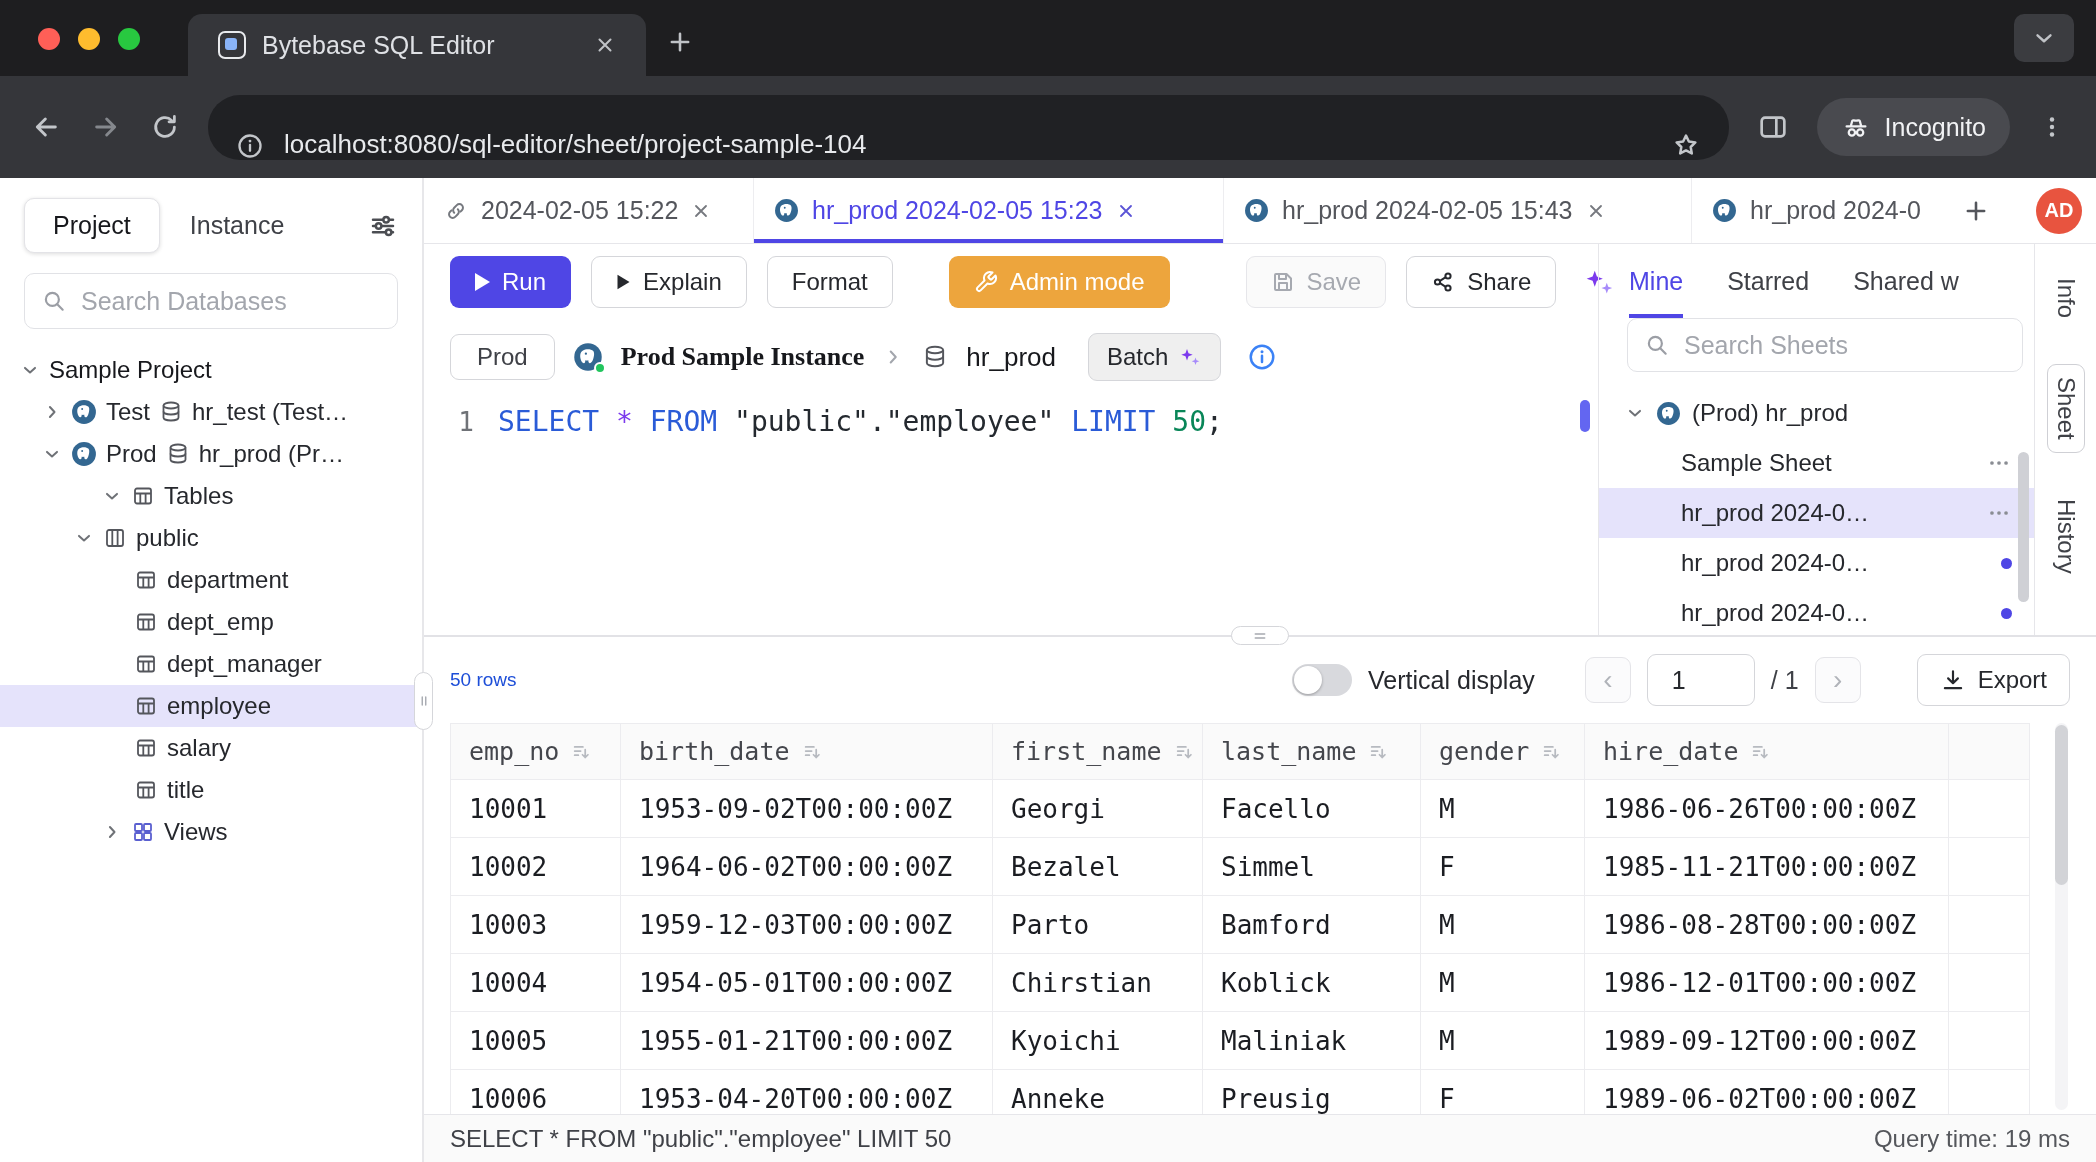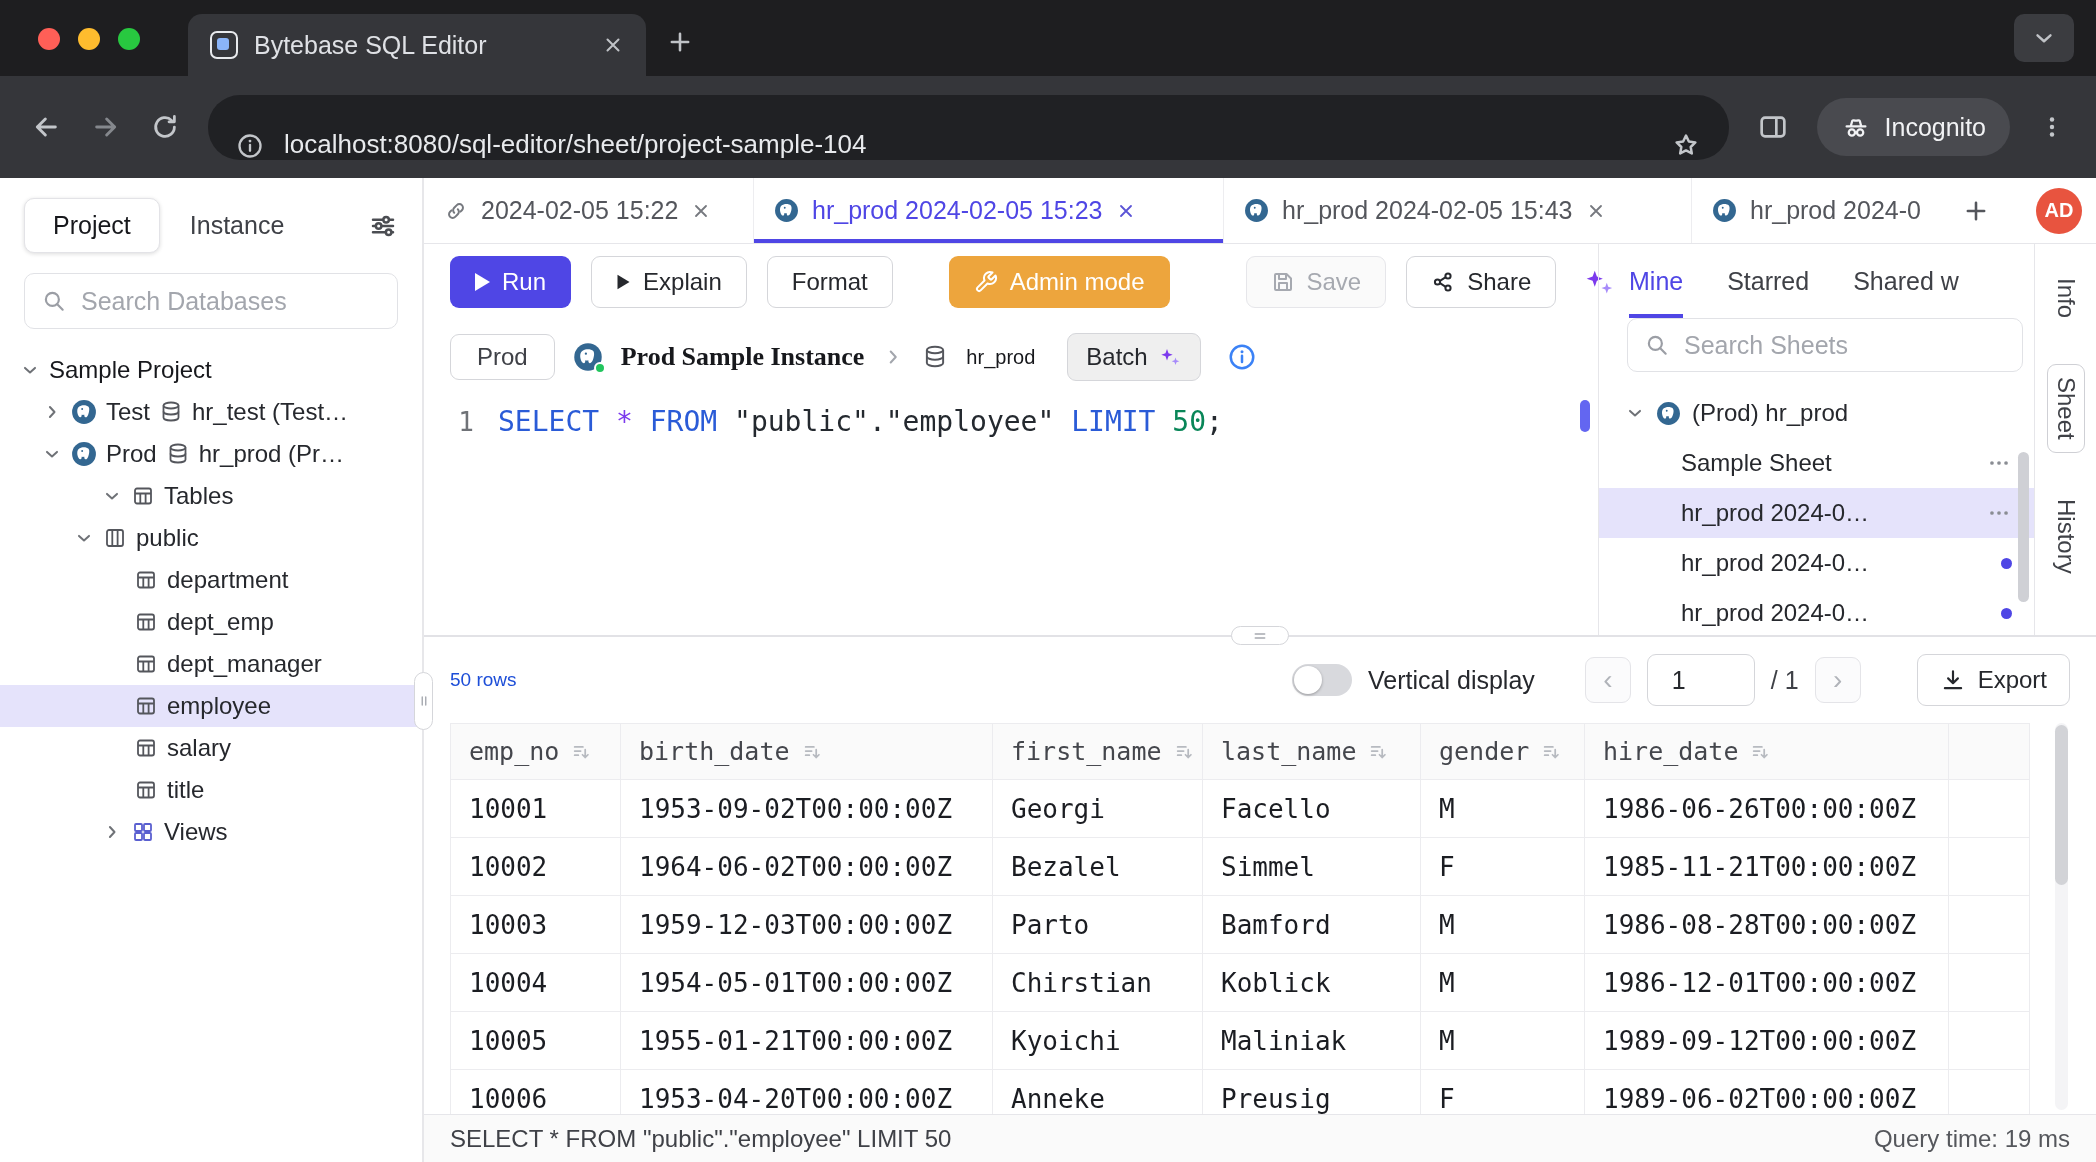--- a/index.html
+++ b/index.html
@@ -7,21 +7,21 @@
   body { font-family:"Liberation Sans", sans-serif; background:#000; }
   .screen { width:2096px; height:1162px; display:flex; flex-direction:column; overflow:hidden; background:#fff; }
   .icon { display:inline-flex; align-items:center; justify-content:center; flex:0 0 auto; }
 
   
   .tab-strip { height:76px; background:#1e1e20; position:relative; display:flex; align-items:flex-end; flex:0 0 auto; }
   .lights { position:absolute; left:38px; top:28px; display:flex; gap:18px; }
   .light { width:22px; height:22px; border-radius:50%; }
   .light.red{ background:#ff5f57; } .light.yellow{ background:#febc2e; } .light.green{ background:#28c840; }
   .browser-tab { margin-left:188px; width:458px; height:62px; background:#35363a; border-radius:14px 14px 0 0;
-    display:flex; align-items:center; gap:16px; padding:0 22px; color:#dfe1e5; font-size:25px; }
+    display:flex; align-items:center; gap:16px; padding:0 30px; color:#dfe1e5; font-size:25px; }
   .browser-tab .title { flex:1; white-space:nowrap; overflow:hidden; }
   .favicon { width:28px; height:28px; border-radius:7px; border:2.5px solid #e8eaed; position:relative; }
   .favicon::after { content:""; position:absolute; left:5px; top:5px; width:12px; height:12px; border-radius:3px; background:#8ab4f8; }
   .new-tab-btn { margin-left:10px; margin-bottom:10px; width:48px; height:48px; display:flex; align-items:center; justify-content:center; color:#c0c3c7; border-radius:50%; }
   .win-chevron { position:absolute; right:22px; top:14px; width:60px; height:48px; background:#3b3c40; border-radius:10px;
     display:flex; align-items:center; justify-content:center; color:#c0c3c7; }
   .url-row { height:102px; background:#35363a; display:flex; align-items:center; padding:0 30px; gap:28px; flex:0 0 auto; }
   .nav-ic { color:#c3c6ca; }
   .nav-ic.dim { color:#85888d; }
   .url-pill { flex:1; height:65px; background:#202124; border-radius:32px; display:flex; align-items:flex-end; gap:20px; padding:0 28px; }
@@ -79,21 +79,21 @@
   .btn-save { background:#fafafa; border-color:#e6e6ea; color:#a6a9b0; margin-left:56px; }
   .tri { width:0; height:0; border-left:15px solid currentColor; border-top:9px solid transparent; border-bottom:9px solid transparent; }
   .ai-btn { margin-left:6px; }
 
   .conn-row { height:74px; display:flex; align-items:center; gap:18px; padding:0 26px; flex:0 0 auto; }
   .env-badge { height:46px; display:flex; align-items:center; padding:0 26px; border:1px solid #d5d6da; border-radius:9px; font-size:24px; color:#3f4147; }
   .pgwrap { position:relative; display:inline-flex; }
   .statusdot { position:absolute; right:-3px; bottom:-2px; width:12px; height:12px; border-radius:50%; background:#22c55e; border:2px solid #fff; }
   .inst-name { font-size:26px; font-weight:bold; color:#17181c; white-space:nowrap;font-family:Liberation Serif, serif; }
   .crumb-chev { color:#a3a6ad; }
-  .db-name { font-size:20px; color:#17181c; }
+  .db-name { font-size:26px; color:#17181c; }
   .batch-btn { height:48px; display:flex; align-items:center; gap:10px; padding:0 18px; border:1px solid #d5d6da; border-radius:9px; font-size:24px; color:#26282d; margin-left:14px; }
   .conn-info { color:#3b82f6; margin-left:8px; }
 
   .editor { flex:1; position:relative; display:flex; padding-top:8px; font-family:"DejaVu Sans Mono", monospace; overflow:hidden; }
   .gutter { width:74px; flex:0 0 auto; text-align:right; padding-right:24px; color:#6f7277; font-size:26px; line-height:40px; }
   .code-line { white-space:pre; font-size:28px; line-height:40px; }
   .tok-kw { color:#2a5bd7; }
   .tok-op { color:#7c3aed; }
   .tok-num { color:#098658; }
   .tok-pl { color:#24292f; }

